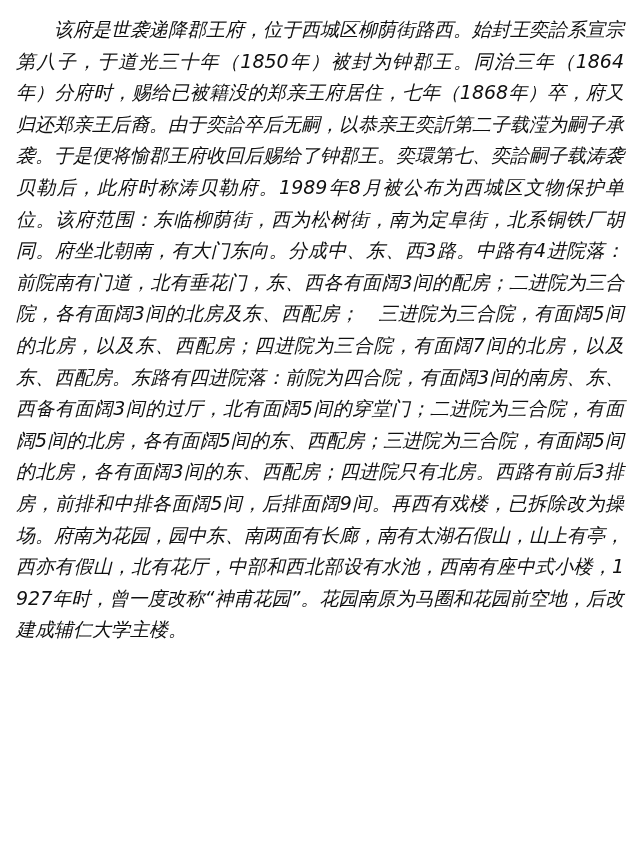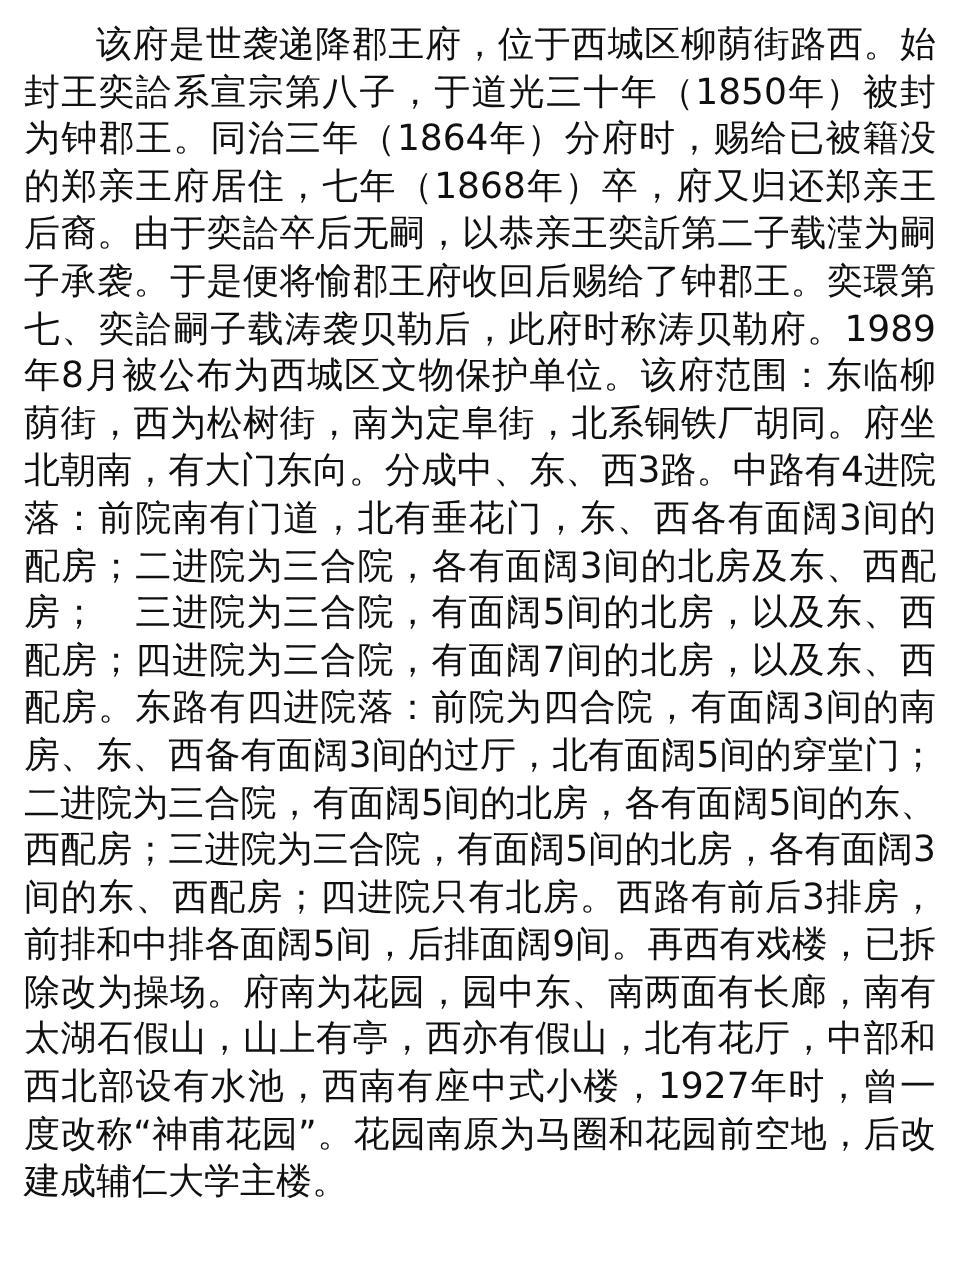--- a/index.html
+++ b/index.html
@@ -14,27 +14,28 @@
     font-family: "DejaVu Sans", "Liberation Sans", sans-serif;
   }
   .page {
     width: 640px;
     height: 852px;
     box-sizing: border-box;
     padding: 14px 16px 0 16px;
     background: #ffffff;
   }
   .article {
-    font-size: 24px;
+    font-size: 19px;
     line-height: 31.6px;
     color: #101010;
     text-align: justify;
     text-justify: inter-character;
     letter-spacing: 0px;
     word-break: break-all;
+    font-style: italic;
   }
   .article p {
     margin: 0;
     text-indent: 2em;
   }
 </style>
 </head>
 <body>
 
 <div class="page">

